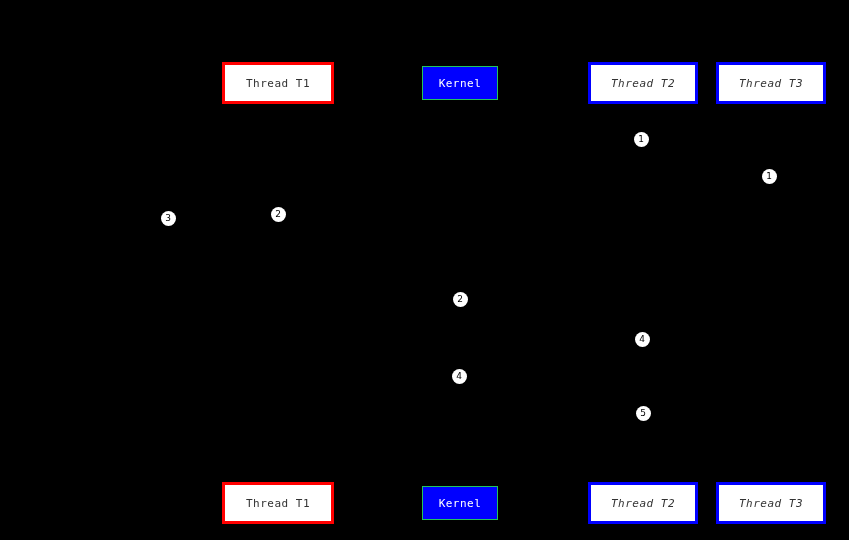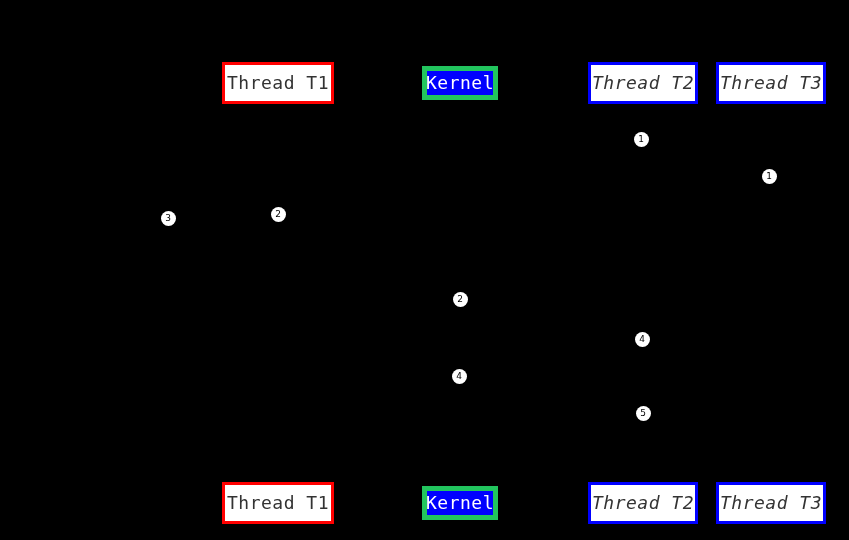--- a/index.html
+++ b/index.html
@@ -34,21 +34,21 @@
     position: absolute;
     box-sizing: border-box;
     display: flex;
     align-items: center;
     justify-content: center;
     white-space: nowrap;
     letter-spacing: 0.5px;
   }
   .participant .plabel {
     font-family: "DejaVu Sans Mono", "Liberation Mono", monospace;
-    font-size: 18px;
+    font-size: 11px;
     line-height: 1;
   }
 
   
   .p-red {
     background: #ffffff;
     border: 3px solid #ff0000;
   }
   .p-red .plabel { color: #333333; }
 
@@ -56,21 +56,21 @@
   .p-blue-outline {
     background: #ffffff;
     border: 3px solid #0000ff;
     font-style: italic;
   }
   .p-blue-outline .plabel { color: #333333; }
 
   
   .p-blue-solid {
     background: #0000ff;
-    border: 5px solid #22c55e;
+    border: 1px solid #22c55e;
   }
   .p-blue-solid .plabel { color: #ffffff; }
 
   
   .step-badge {
     position: absolute;
     width: 15px;
     height: 15px;
     border-radius: 50%;
     background: #ffffff;

